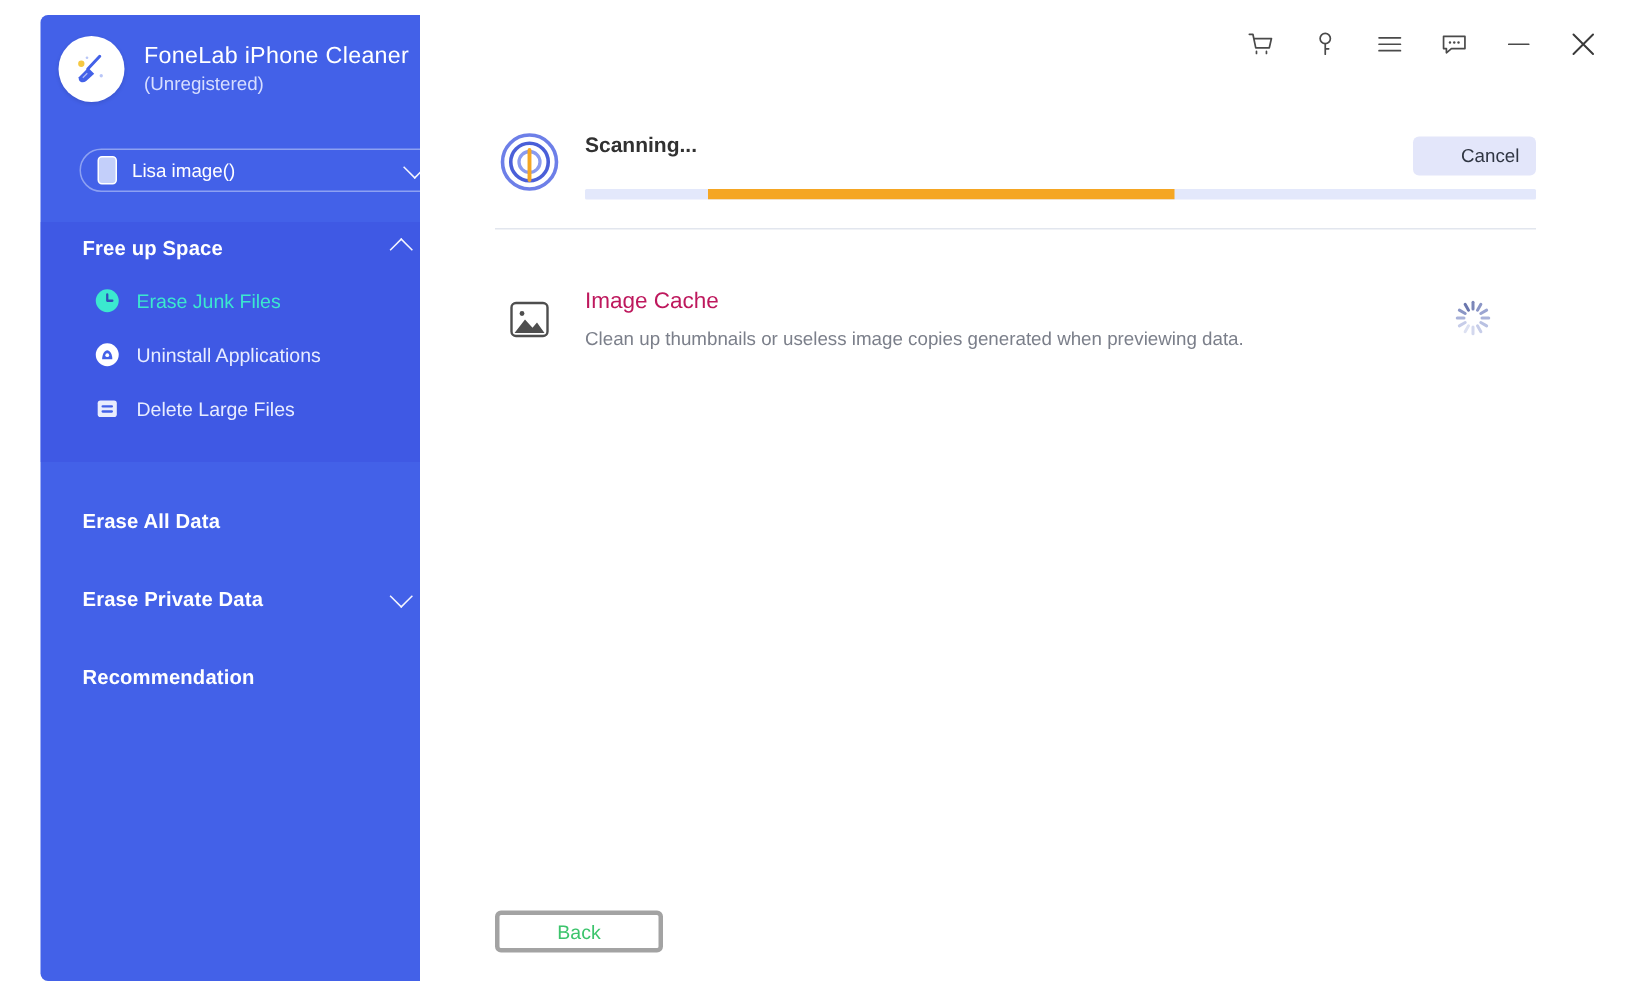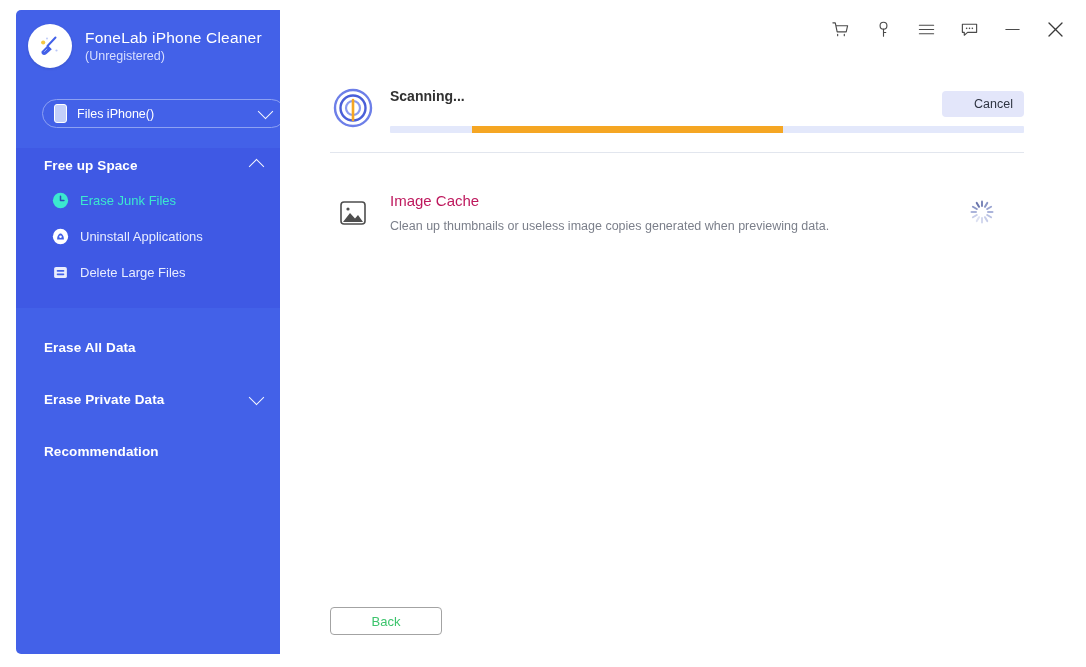--- a/index.html
+++ b/index.html
@@ -15,21 +15,21 @@
   #app-window {
     position: relative;
     width: 1086px;
     height: 667px;
     background: #ffffff;
   }
 
   
   #sidebar {
     position: absolute;
-    left: 16px;
+    left: 27px;
     top: 10px;
     width: 307px;
     height: 644px;
     background: #4361e8;
     border-radius: 5px;
     overflow: hidden;
   }
 
   .brand-row {
     position: absolute;
@@ -302,21 +302,21 @@
     height: 28px;
   }
 
   #back-button {
     position: absolute;
     left: 50px;
     top: 607px;
     width: 112px;
     height: 28px;
     background: #ffffff;
-    border: 1px solid #a3a3a3;
+    border: 3px solid #a3a3a3;
     border-radius: 4px;
     color: #3cc46c;
     font-size: 13px;
     font-family: "Liberation Sans", sans-serif;
     cursor: pointer;
   }
 </style>
 </head>
 <body>
 
@@ -336,21 +336,21 @@
         </svg>
       </div>
       <div class="brand-text">
         <div class="brand-title">FoneLab iPhone Cleaner</div>
         <div class="brand-sub">(Unregistered)</div>
       </div>
     </div>
 
     <div id="device-select">
       <span class="device-icon"></span>
-      <span class="device-label">Files iPhone()</span>
+      <span class="device-label">Lisa image()</span>
       <span class="chevron"></span>
     </div>
 
     <div id="nav-wrap">
 
       <div class="nav-group expanded-panel">
         <div class="group-header">
           <span class="group-title">Free up Space</span>
           <span class="chevron up"></span>
         </div>

